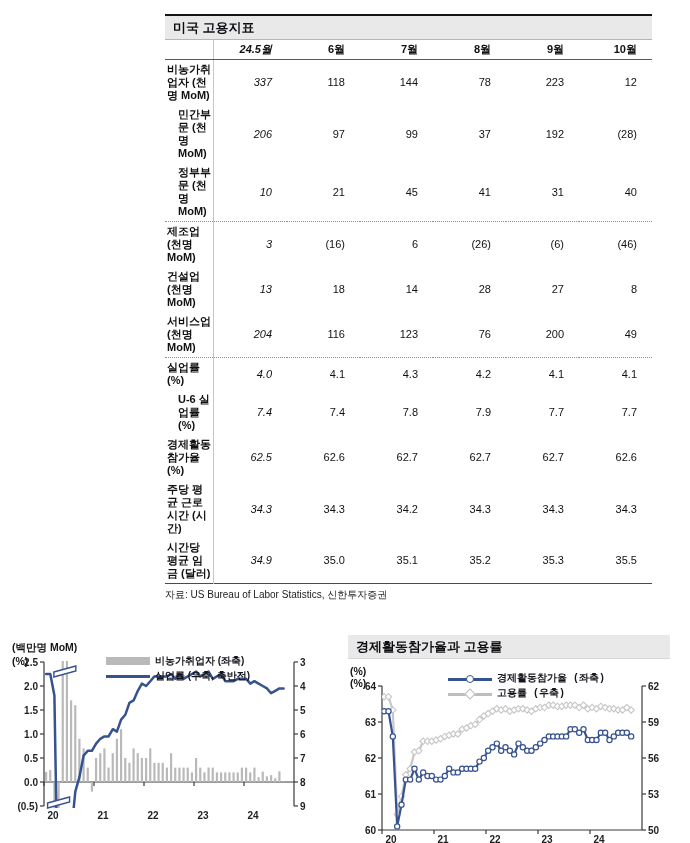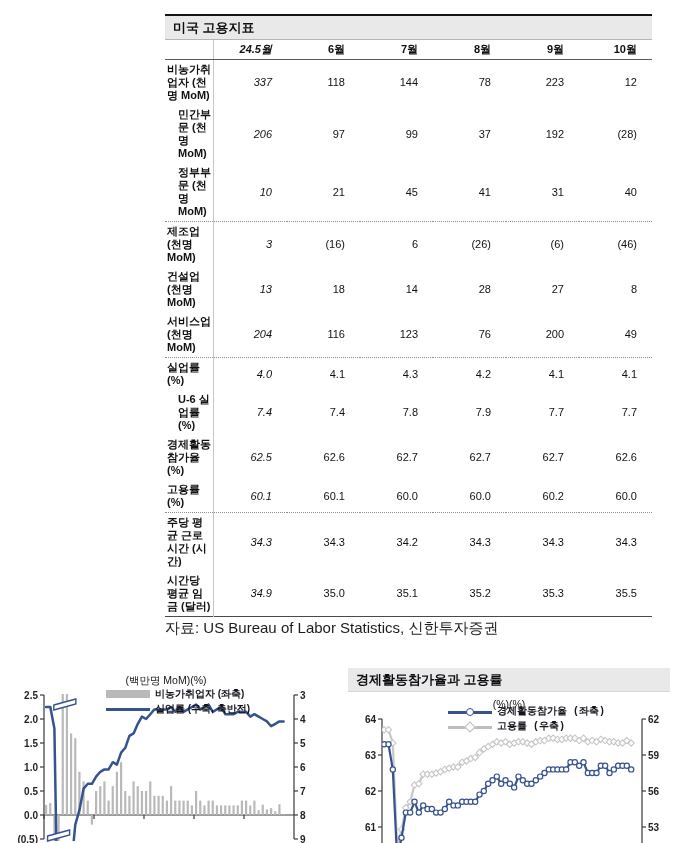--- a/index.html
+++ b/index.html
@@ -11,28 +11,28 @@
   
   .table-wrap{margin:14px 25px 0 165px;width:487px;}
   table{border-collapse:collapse;width:100%;font-size:11px;border-bottom:1.5px solid #4a4a4a;}
   th,td{padding:3px 0;line-height:13px;}
   thead th{font-weight:700;border-bottom:1px solid #5a5a5a;}
   .num{text-align:right;padding-right:15px;width:58px;}
   .lbl{text-align:left;padding-left:2px;font-weight:700;}
   .ind{padding-left:13px;}
   .vline{border-left:1px solid #c6c6c6;font-style:italic;}
   tr.sep td{border-bottom:1px dotted #8f8f8f;margin-top:12px;}
-  .source{font-size:15px;color:#1c1c1c;margin-top:4px;line-height:13px;}
+  .source{font-size:10px;color:#1c1c1c;margin-top:4px;line-height:13px;}
   
   .charts-row{display:flex;gap:26px;margin:0 10px;}
   .row1{margin-top:34px;}
   .cb-l{width:312px;}
   .cb-r{width:322px;}
   .chart-body{position:relative;}
-  .unit-row{display:flex;justify-content:center;font-size:10.5px;font-weight:400;padding:6px 2px 0 2px;height:15px;color:#161616;}
+  .unit-row{display:flex;justify-content:space-between;font-size:10.5px;font-weight:700;padding:6px 2px 0 2px;height:15px;color:#161616;flex-direction:column;}
   svg text{font:700 10px "Liberation Sans",sans-serif;fill:#1f1f1f;}
   
   .legend{position:absolute;font-size:10px;font-weight:700;color:#14141c;}
   .lg-row{display:flex;align-items:center;gap:5px;line-height:14px;margin-bottom:1px;}
   .sw-bar{width:44px;height:8px;display:inline-block;}
   .sw-line{width:44px;height:3px;display:inline-block;position:relative;}
   .mk{position:absolute;left:50%;top:50%;width:6px;height:6px;background:#fff;border:1.5px solid #888;}
   .mk-circle{transform:translate(-50%,-50%);border-radius:50%;}
   .mk-diamond{transform:translate(-50%,-50%) rotate(45deg);}
   .legend-a{top:19px;left:96px;}
@@ -131,29 +131,20 @@
             <td class="num">7.7</td>
           </tr>
           <tr>
             <td class="lbl">경제활동 참가율 (%)</td>
             <td class="num vline">62.5</td>
             <td class="num">62.6</td>
             <td class="num">62.7</td>
             <td class="num">62.7</td>
             <td class="num">62.7</td>
             <td class="num">62.6</td>
-          </tr>
-          <tr class="sep">
-            <td class="lbl">고용률 (%)</td>
-            <td class="num vline">60.1</td>
-            <td class="num">60.1</td>
-            <td class="num">60.0</td>
-            <td class="num">60.0</td>
-            <td class="num">60.2</td>
-            <td class="num">60.0</td>
           </tr>
           <tr>
             <td class="lbl">주당 평균 근로시간 (시간)</td>
             <td class="num vline">34.3</td>
             <td class="num">34.3</td>
             <td class="num">34.2</td>
             <td class="num">34.3</td>
             <td class="num">34.3</td>
             <td class="num">34.3</td>
           </tr>

